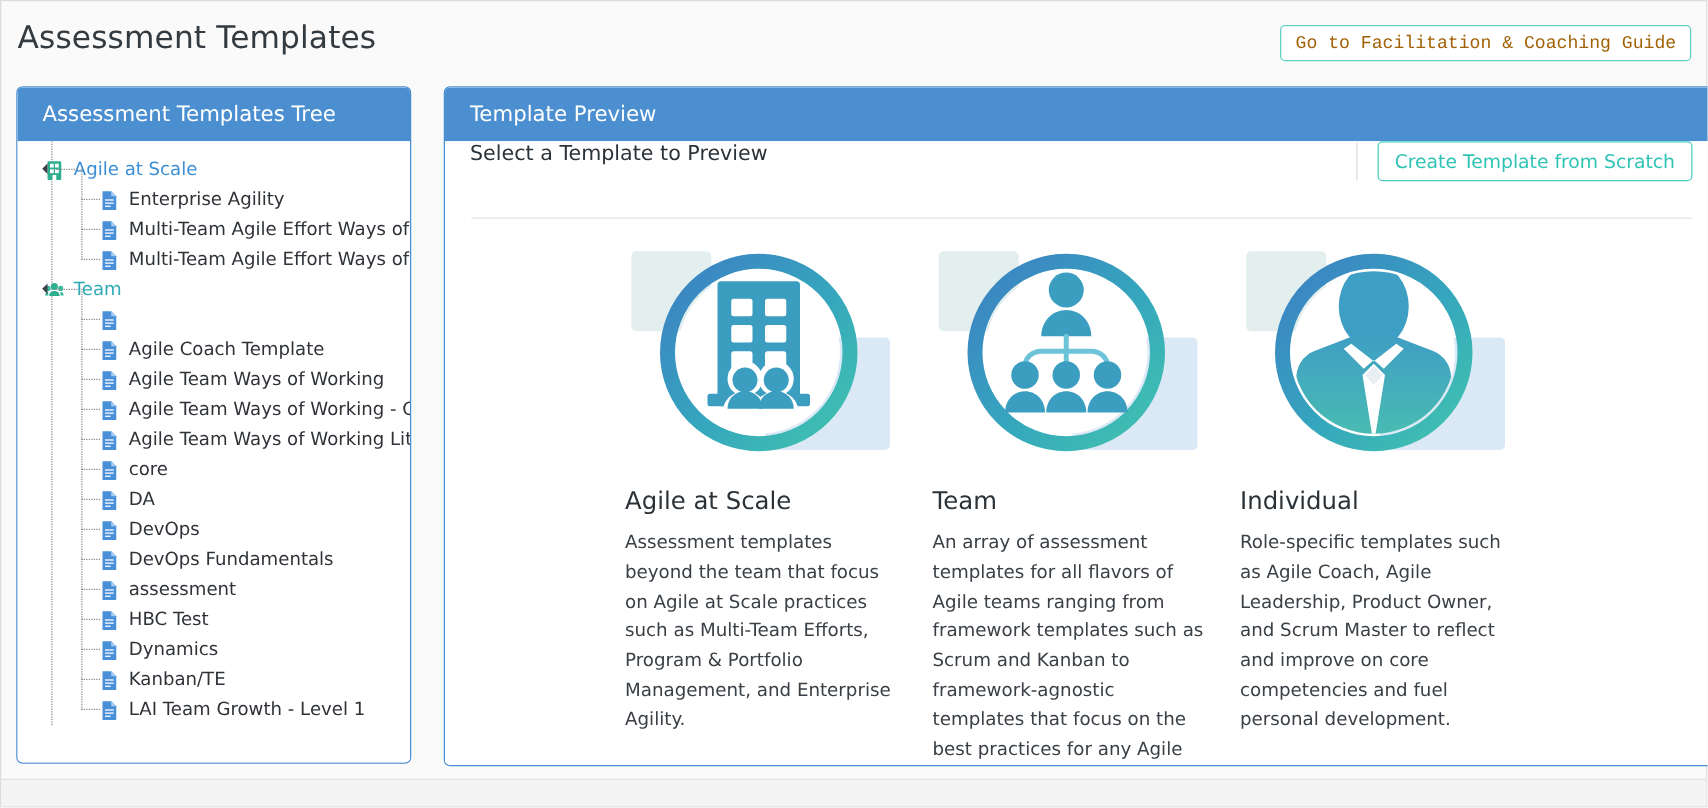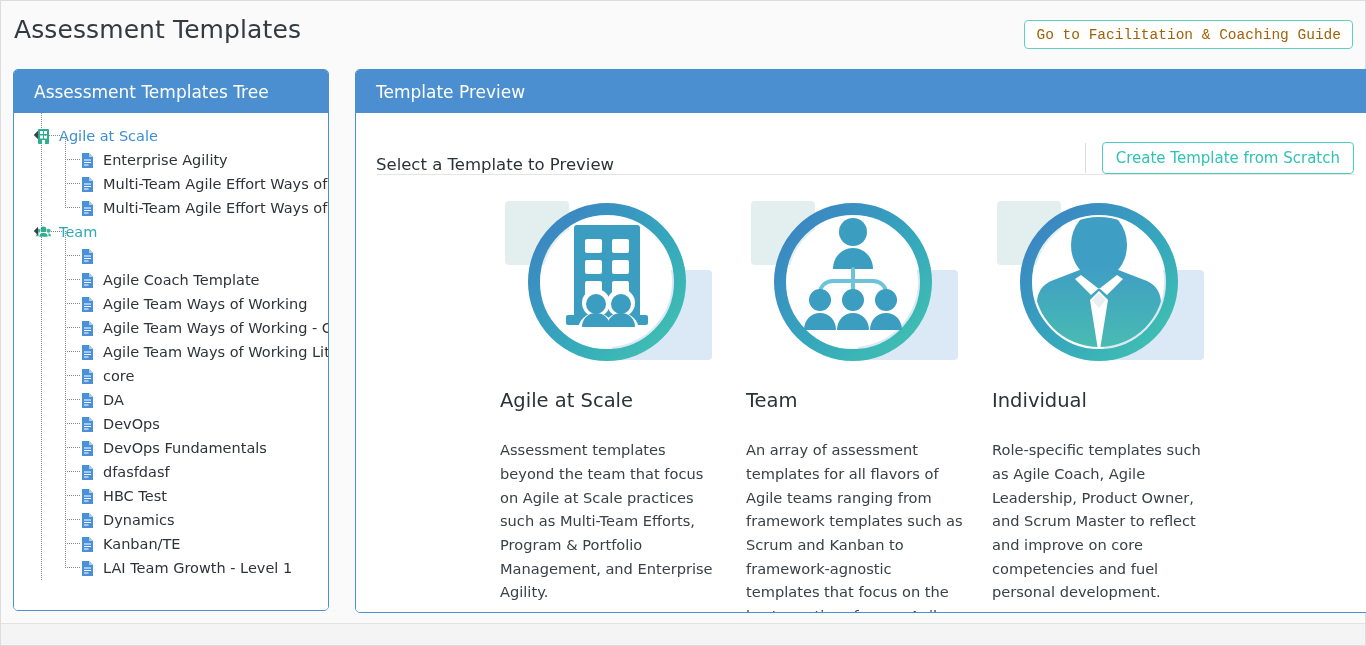--- a/index.html
+++ b/index.html
@@ -182,21 +182,21 @@
   .preview-body {
     position: absolute;
     left: 0; right: 0;
     top: 43px; bottom: 0;
     background: #fff;
     padding: 0 20px;
   }
   .preview-toolbar {
     height: 61px;
     display: flex;
-    align-items: flex-end;
+    align-items: flex-start;
     position: relative;
   }
   .preview-toolbar-label {
     font-size: 16.5px;
     color: #2b3238;
   }
   .toolbar-right {
     position: absolute;
     right: 1px;
     display: flex;
@@ -248,21 +248,21 @@
     font-size: 19.5px;
     font-weight: 400;
     color: #2b3238;
     margin-top: 17px;
     line-height: 1.2;
   }
   .card-desc {
     font-size: 14.6px;
     line-height: 1.62;
     color: #3a4046;
-    margin-top: 26px;
+    margin-top: 10px;
   }
 
   
   .footer-strip {
     position: absolute;
     left: 0; right: 0;
     bottom: 0;
     height: 22px;
     background: #f4f4f5;
     border-top: 1px solid #e2e2e2;
@@ -460,21 +460,21 @@
           <div class="tree-row child">
             <div class="child-vline"></div>
             <div class="child-dash"></div>
             <svg width="14" height="17" viewBox="0 0 14 17" class="tree-icon">
               <path d="M1.5 1h7l4 4v11h-11z" fill="#4a90d9"></path>
               <path d="M8.5 1l4 4h-4z" fill="#a9cdf0"></path>
               <rect x="3.5" y="7.5" width="7" height="1" fill="#fff"></rect>
               <rect x="3.5" y="10" width="7" height="1" fill="#fff"></rect>
               <rect x="3.5" y="12.5" width="4.5" height="1" fill="#fff"></rect>
             </svg>
-            <span class="tree-label">dfasfdasf</span>
+            <span class="tree-label">assessment</span>
           </div>
           <div class="tree-row child">
             <div class="child-vline"></div>
             <div class="child-dash"></div>
             <svg width="14" height="17" viewBox="0 0 14 17" class="tree-icon">
               <path d="M1.5 1h7l4 4v11h-11z" fill="#4a90d9"></path>
               <path d="M8.5 1l4 4h-4z" fill="#a9cdf0"></path>
               <rect x="3.5" y="7.5" width="7" height="1" fill="#fff"></rect>
               <rect x="3.5" y="10" width="7" height="1" fill="#fff"></rect>
               <rect x="3.5" y="12.5" width="4.5" height="1" fill="#fff"></rect>

